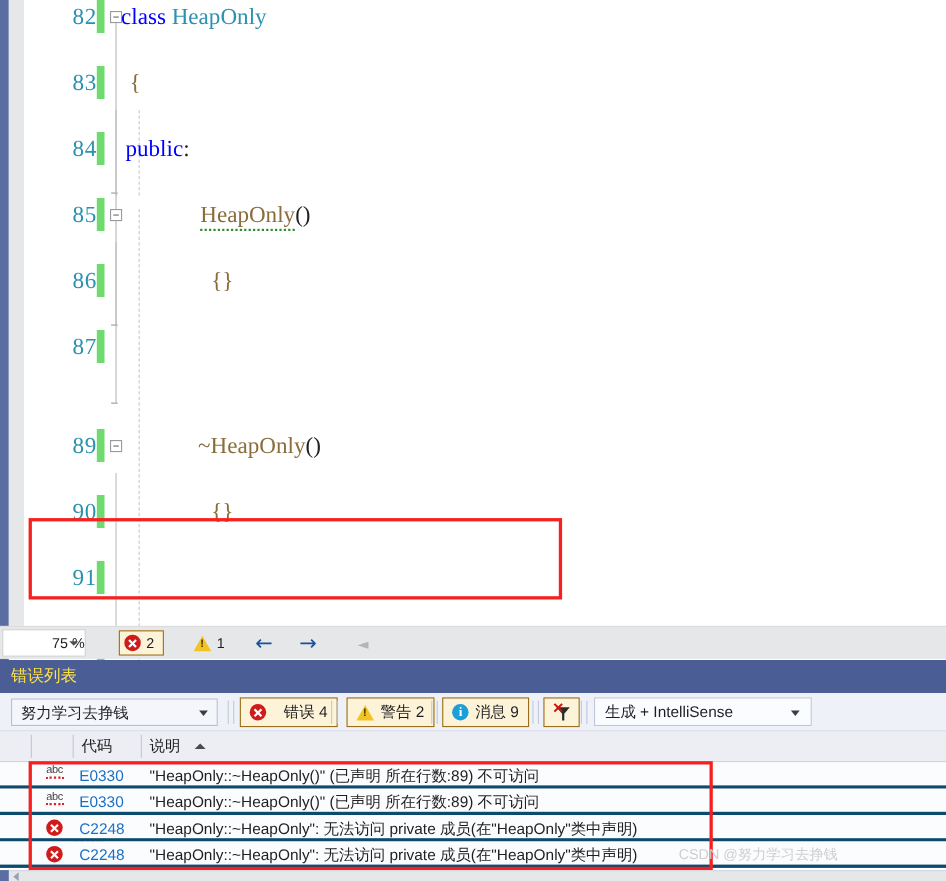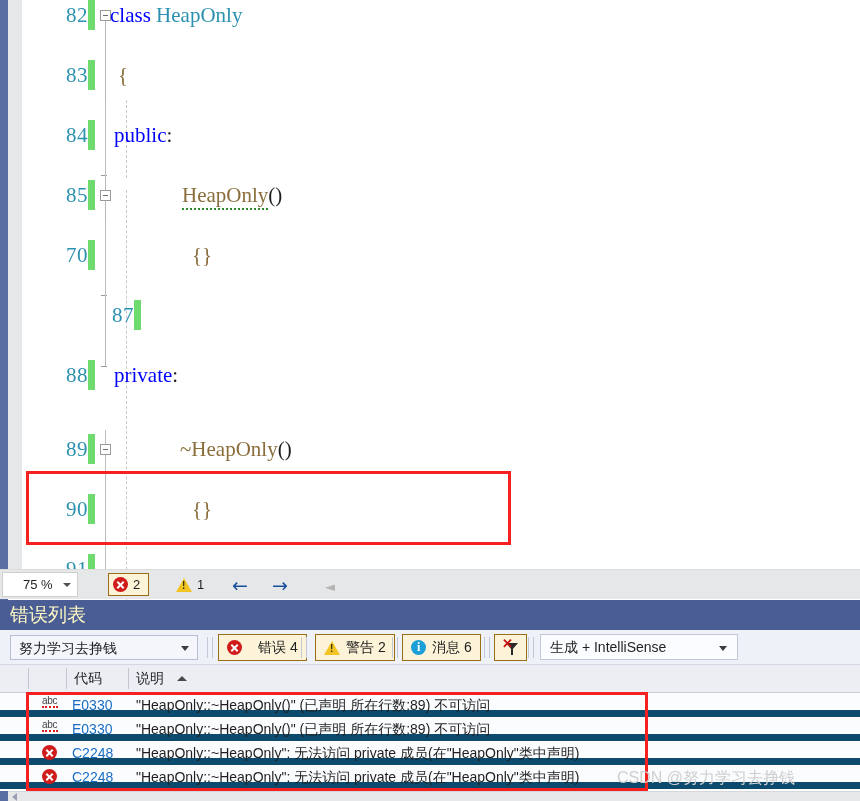--- a/index.html
+++ b/index.html
@@ -81,21 +81,21 @@
 
   
   .statusbar {
     position: absolute; left: 0; top: 569px; width: 860px; height: 30px;
     background: #e6e7e9;
     border-top: 1px solid #dcdcdc;
   }
   .zoom-combo {
     position: absolute; left: 2px; top: 2px; width: 76px; height: 25px;
     background: #ffffff; border: 1px solid #cfcfcf;
-    font-size: 13px; color: #1f1f1f; line-height: 24px; padding-left: 20px;
+    font-size: 13px; color: #1f1f1f; line-height: 24px; padding-left: 20px; text-align: right;
   }
   .zoom-combo .arrow {
     position: absolute; right: 6px; top: 10px;
     width: 0; height: 0; border-left: 4px solid transparent;
     border-right: 4px solid transparent; border-top: 4px solid #505050;
   }
   .errpill {
     position: absolute; left: 108px; top: 3px; height: 23px; padding: 0 8px 0 4px;
     background: #fdf3d8; border: 1px solid #9a6d17;
     display: flex; align-items: center; gap: 5px;
@@ -141,22 +141,22 @@
   }
   .ico-info:after {
     content: "i"; position: absolute; left: 6px; top: 0px;
     font-size: 12px; color: #fff; font-family: "Liberation Serif", serif;
     font-weight: bold;
   }
 
   
   .panel-title {
     position: absolute; left: 0; top: 600px; width: 860px; height: 30px;
-    background: #4a5d94; color: #fef9c3;
-    font-size: 19px; line-height: 30px; padding-left: 10px;
+    background: #4a5d94; color: #fde047;
+    font-size: 15px; line-height: 30px; padding-left: 10px;
   }
   .panel-toolbar {
     position: absolute; left: 0; top: 630px; width: 860px; height: 35px;
     background: #eff1f8; border-bottom: 1px solid #d4d8e6;
   }
   .scope-combo {
     position: absolute; left: 10px; top: 5px; width: 188px; height: 25px;
     background: #f4f6fc; border: 1px solid #b9c0d6;
     font-size: 14px; color: #1f1f1f; line-height: 24px; padding-left: 8px;
   }
@@ -210,21 +210,21 @@
     position: absolute; top: 3px; width: 1px; height: 21px; background: #c4c7d2;
   }
   .sort-arrow {
     position: absolute; top: 11px; width: 0; height: 0;
     border-left: 5px solid transparent; border-right: 5px solid transparent;
     border-bottom: 5px solid #4a4a4a;
   }
   .rows { position: absolute; left: 0; top: 693px; width: 860px; height: 98px; }
   .row {
     position: relative; height: 24px; background: #fbfcfe;
-    border-bottom: 7px solid #0c4a6e;
+    border-bottom: 3px solid #0c4a6e;
   }
   .row .ricon { position: absolute; left: 42px; top: 4px; }
   .row .rcode {
     position: absolute; left: 72px; top: 0; height: 24px; line-height: 24px;
     font-size: 14px; color: #1a6fc4;
   }
   .row .rdesc {
     position: absolute; left: 136px; top: 0; height: 24px; line-height: 24px;
     font-size: 14px; color: #1f1f1f; white-space: nowrap;
   }
@@ -238,21 +238,21 @@
   .ico-abc .sq {
     position: absolute; left: 0; top: 9px; width: 16px; height: 0;
     border-bottom: 2px dotted #e02020;
   }
   .red-box-rows {
     position: absolute; left: 26px; top: 692px; width: 622px; height: 99px;
     border: 3px solid #f52020; pointer-events: none;
   }
   .watermark {
     position: absolute; left: 617px; top: 768px;
-    font-size: 16px; color: #cfcfcf; white-space: nowrap;
+    font-size: 13px; color: #cfcfcf; white-space: nowrap;
     font-family: "Liberation Sans", sans-serif;
   }
   .bottom-strip {
     position: absolute; left: 0; top: 791px; width: 860px; height: 10px;
     background: #e6e7e9; border-top: 1px solid #d5d7dd;
   }
   .bottom-left-blue {
     position: absolute; left: 0; top: 791px; width: 8px; height: 10px;
     background: #5a6ea3;
   }
@@ -302,38 +302,33 @@
     </div>
 
     <div class="code-line" style="top:90px;">
       <span class="ln">85</span>
       <span class="greenbar"></span>
       <span class="fold"></span>
       <span class="codetext" style="left:160px;"><span class="fn grn-squig">HeapOnly</span><span class="pl">()</span></span>
     </div>
 
     <div class="code-line" style="top:120px;">
-      <span class="ln">70</span>
+      <span class="ln">86</span>
       <span class="greenbar"></span>
       <span class="codetext" style="left:170px;"><span class="fn">{}</span></span>
     </div>
 
-    <div class="code-line" style="top:150px;margin-left:46px;">
+    <div class="code-line" style="top:150px;">
       <span class="ln">87</span>
       <span class="greenbar"></span>
       <span class="codetext"></span>
     </div>
 
-    <div class="code-line" style="top:180px;">
-      <span class="ln">88</span>
-      <span class="greenbar"></span>
-      <span class="codetext" style="left:92px;"><span class="kw">private</span><span class="pl">:</span></span>
-    </div>
-
-    <div class="code-line" style="top:210px;margin-top:14px;">
+
+    <div class="code-line" style="top:210px;">
       <span class="ln">89</span>
       <span class="greenbar"></span>
       <span class="fold"></span>
       <span class="codetext" style="left:158px;"><span class="fn">~HeapOnly</span><span class="pl">()</span></span>
     </div>
 
     <div class="code-line" style="top:240px;">
       <span class="ln">90</span>
       <span class="greenbar"></span>
       <span class="codetext" style="left:170px;"><span class="fn">{}</span></span>
@@ -410,21 +405,21 @@
 
     <div class="tbtn" style="left:315px;justify-content:space-between;">
       <span class="ico-warn"></span>
       <span>警告 2</span>
     </div>
     <div class="sep" style="left:392px;"></div>
     <div class="sep" style="left:397px;"></div>
 
     <div class="tbtn" style="left:402px;">
       <span class="ico-info"></span>
-      <span>消息 6</span>
+      <span>消息 9</span>
     </div>
     <div class="sep" style="left:484px;"></div>
     <div class="sep" style="left:489px;"></div>
 
     <div class="tbtn filter" style="left:494px;">
       <span class="filter-ico">
         <span class="funnel"></span>
           <span class="stem"></span>
           <span class="x">✕</span>
       </span>

